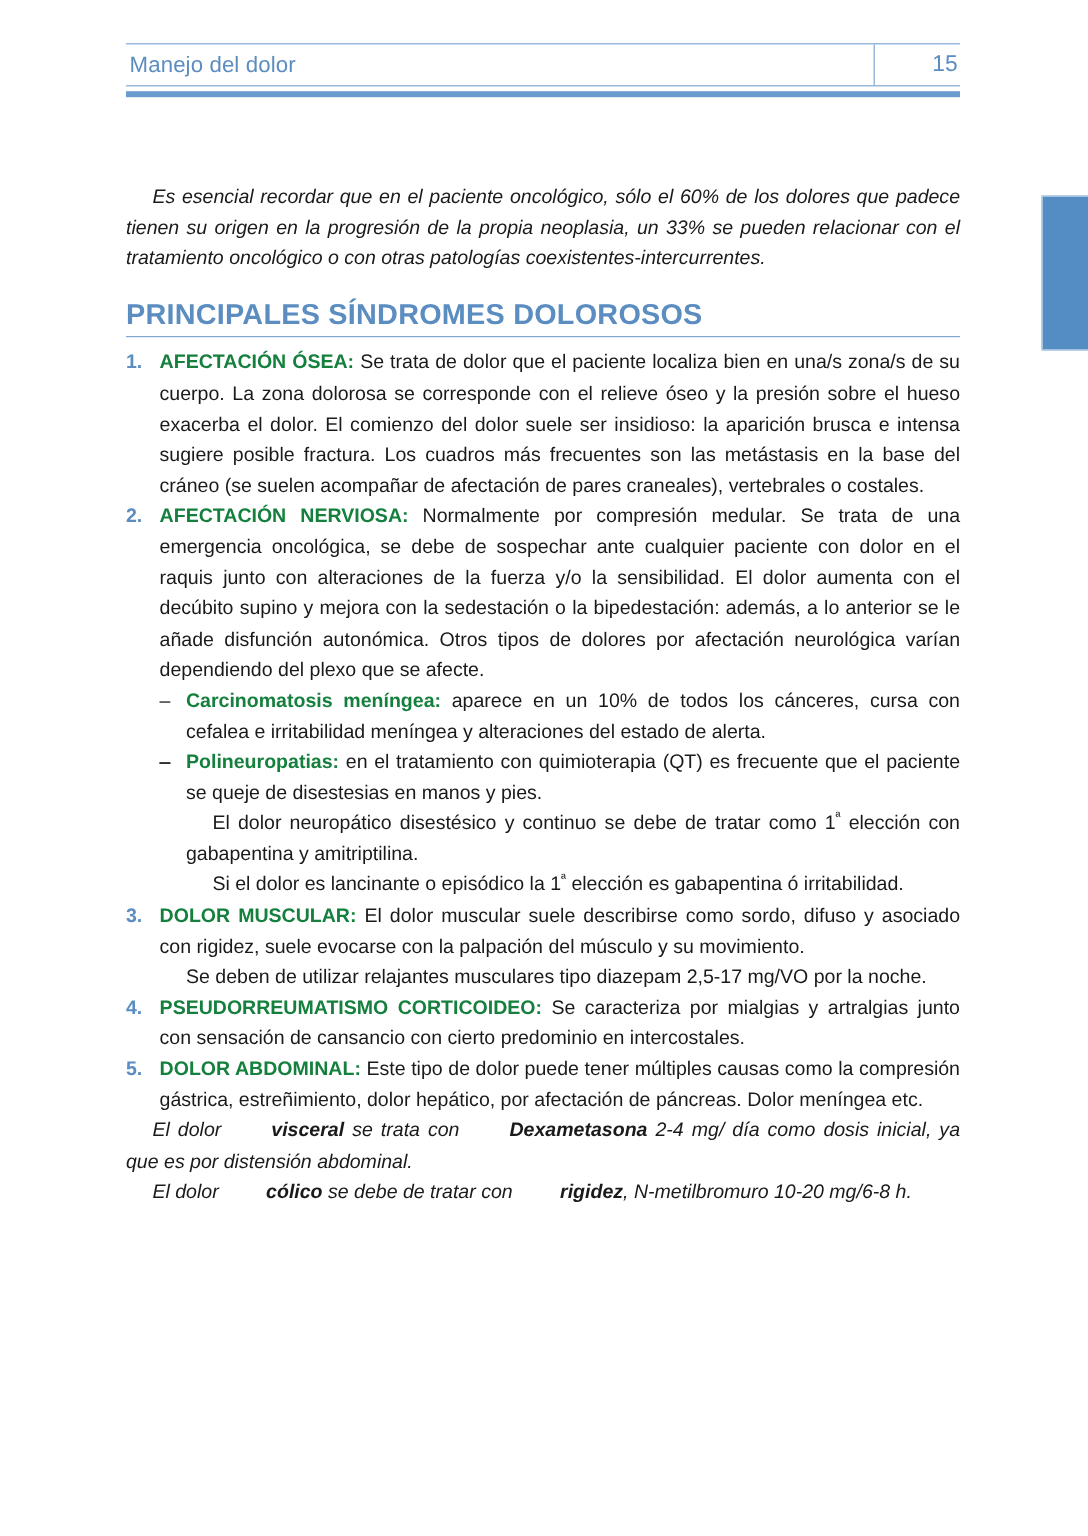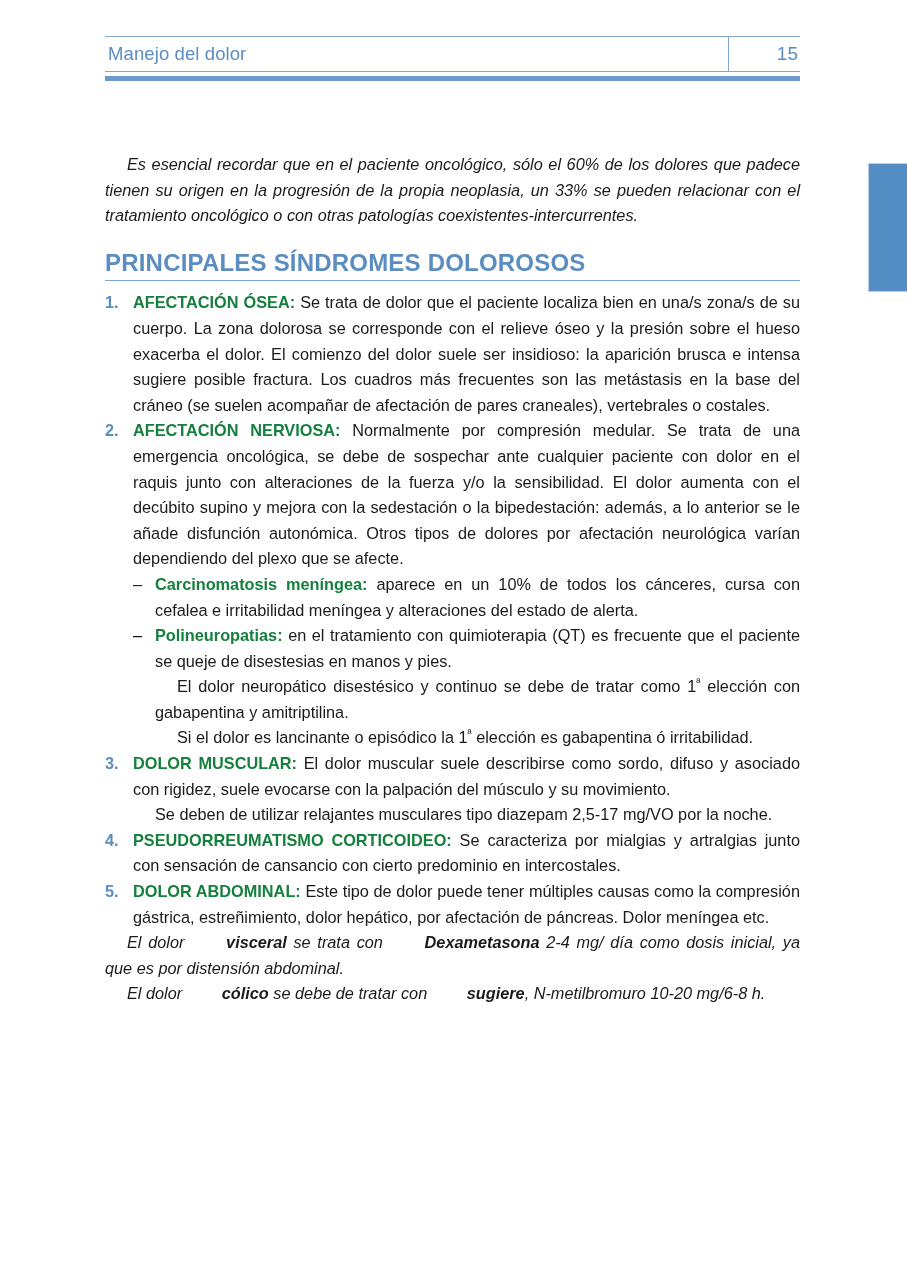--- a/index.html
+++ b/index.html
@@ -237,16 +237,16 @@
       </li>
 
       <li class="num-item">
         <span class="num-marker">5.</span><span class="item-title">DOLOR ABDOMINAL:</span><span> Este tipo de dolor puede tener múltiples causas como la compresión gástrica, estreñimiento, dolor hepático, por afectación de páncreas. Dolor meníngea etc.</span>
       </li>
 
     </ol>
 
     <p class="para-indent"><span>El dolor </span><b>visceral</b><span> se trata con </span><b>Dexametasona</b><span> 2-4 mg/ día como dosis inicial, ya que es por distensión abdominal.</span></p>
 
-    <p class="para-indent"><span>El dolor </span><b>cólico</b><span> se debe de tratar con </span><b>sugiere</b><span>, N-metilbromuro 10-20 mg/6-8 h.</span></p>
+    <p class="para-indent"><span>El dolor </span><b>cólico</b><span> se debe de tratar con </span><b>rigidez</b><span>, N-metilbromuro 10-20 mg/6-8 h.</span></p>
 
   </div>
 </div>
 
 </body></html>

